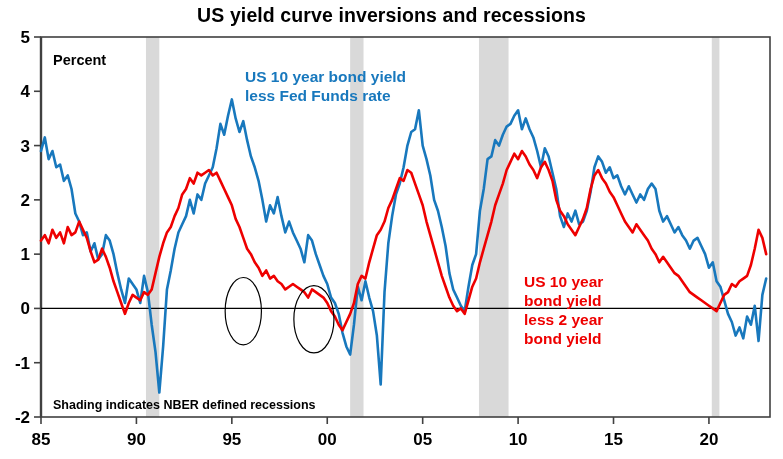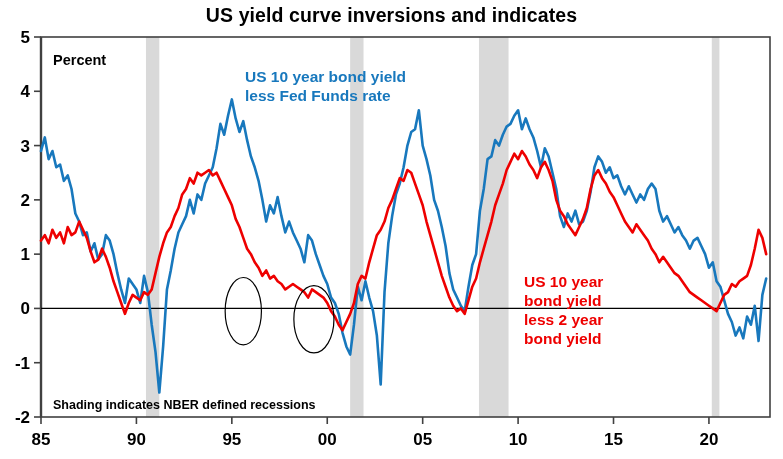--- a/index.html
+++ b/index.html
@@ -73,21 +73,21 @@
     font-weight: bold;
     fill: #ee0000;
     font-family: "Liberation Sans", sans-serif;
   }
 </style>
 </head>
 <body>
 
 <div id="chart-root">
 
-  <div id="chart-title">US yield curve inversions and indicates</div>
+  <div id="chart-title">US yield curve inversions and recessions</div>
 
   <svg id="plot-svg" width="783" height="459">
     <g id="g-bands">
         <rect x="145.96073298429306" y="37" width="13.358638743456368" height="380" fill="#d9d9d9"></rect>
         <rect x="350.1570680628277" y="37" width="13.358638743456368" height="380" fill="#d9d9d9"></rect>
         <rect x="478.97251308900553" y="37" width="29.579842931936298" height="380" fill="#d9d9d9"></rect>
         <rect x="711.794502617802" y="37" width="7.633507853400602" height="380" fill="#d9d9d9"></rect>
       </g>
     <g id="g-frame">
         <rect x="41" y="37" width="729" height="380" fill="none" stroke="#404040" stroke-width="1.6"></rect>

